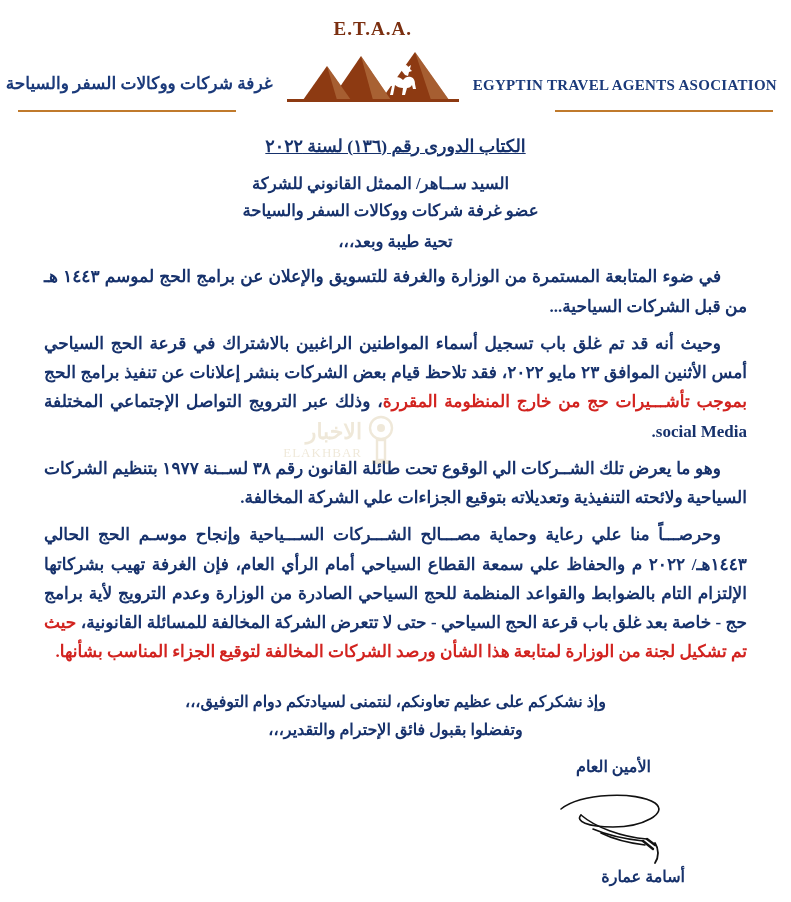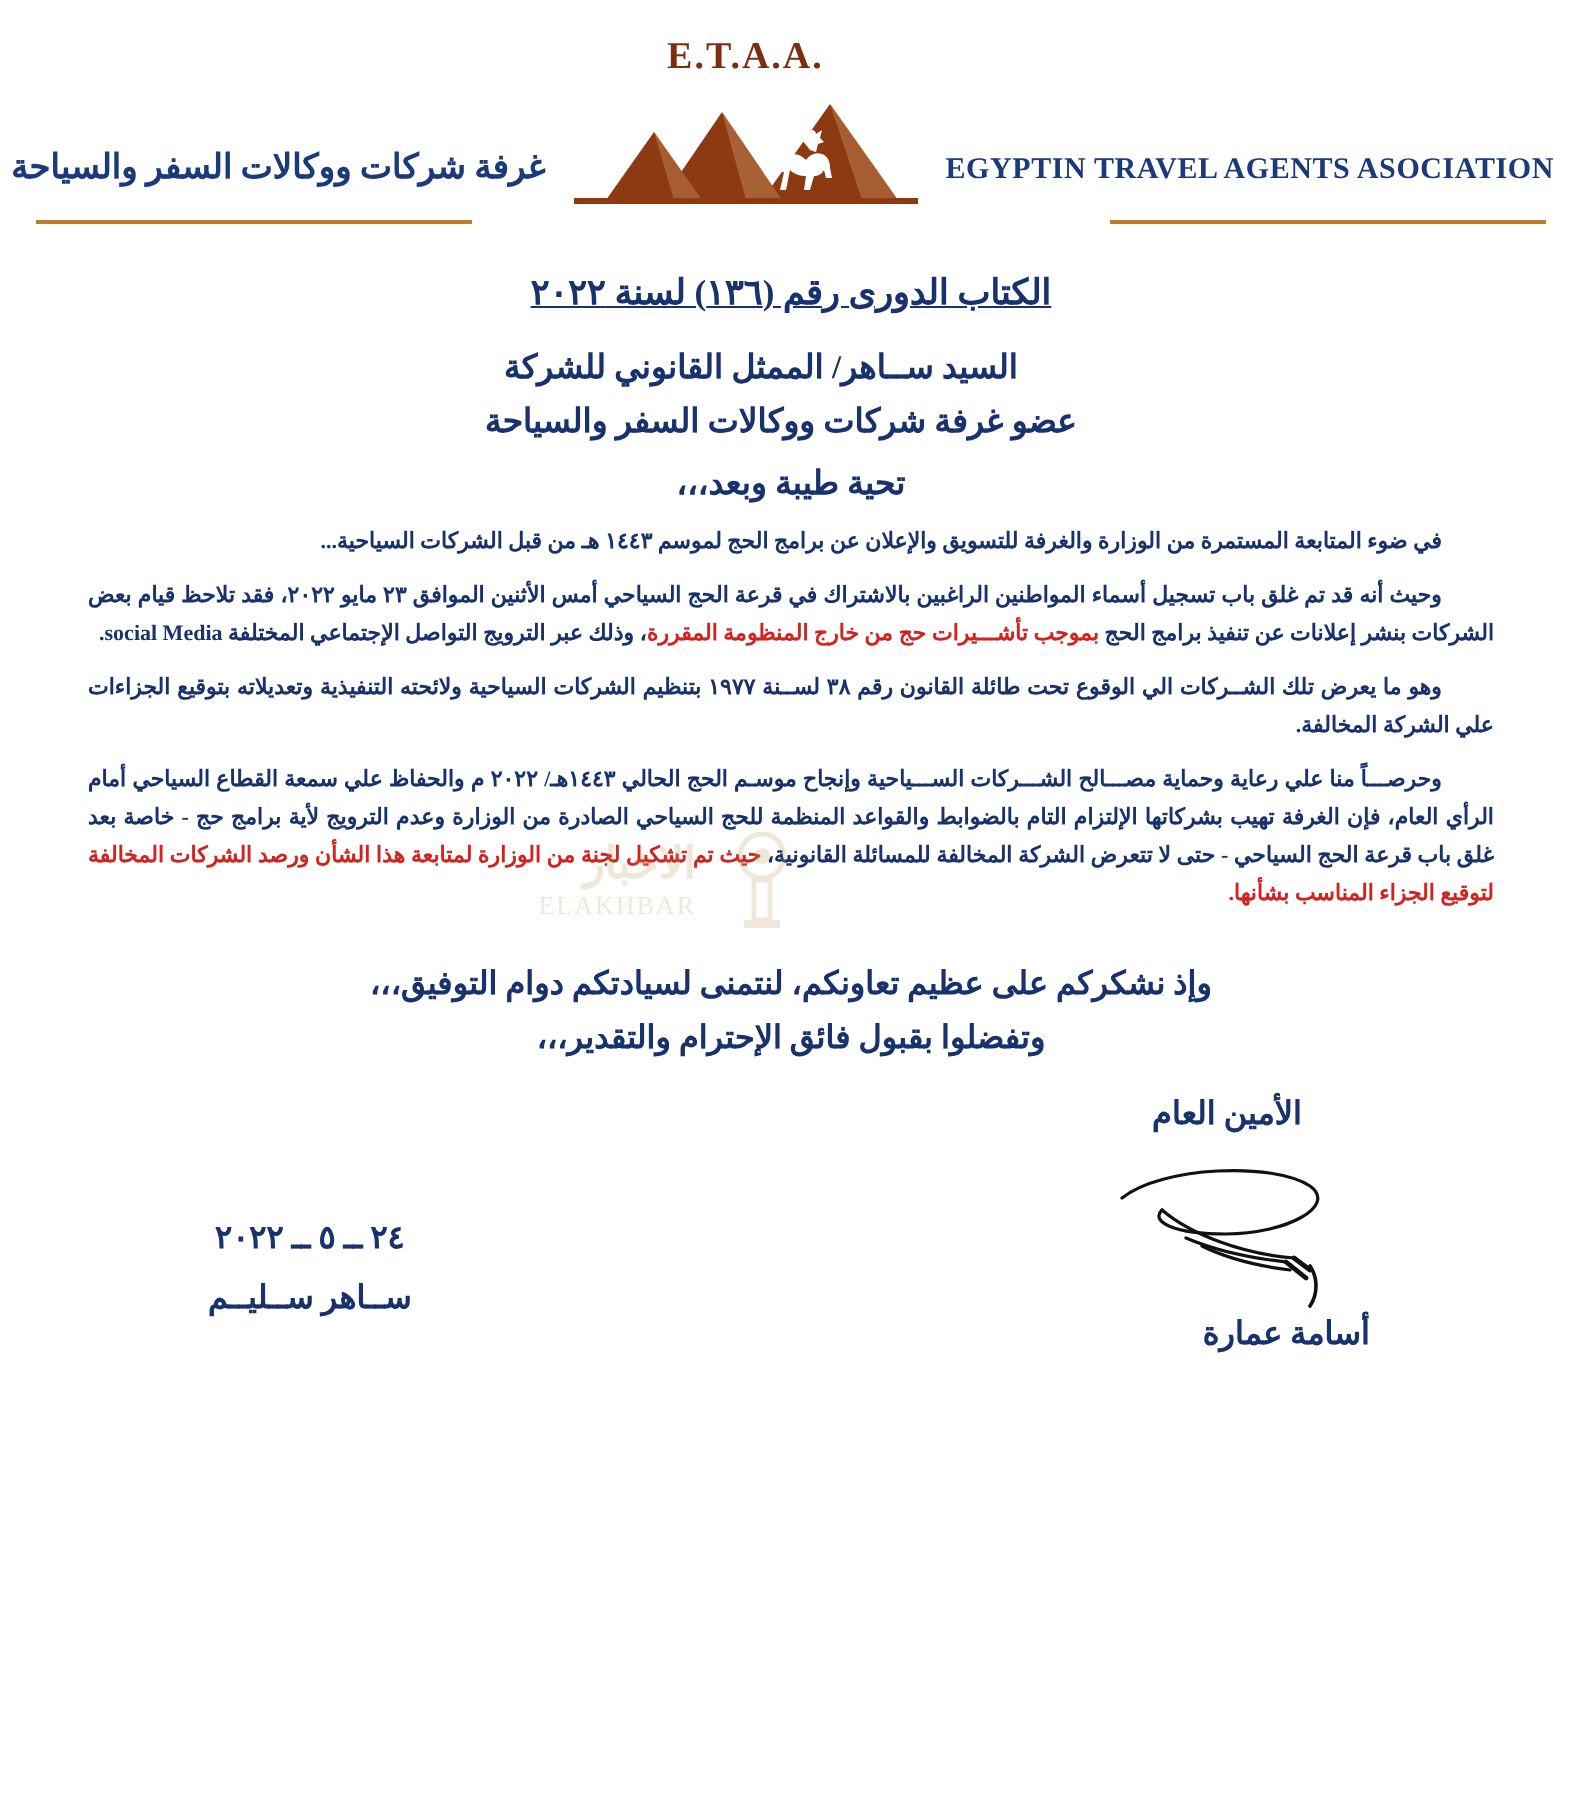--- a/index.html
+++ b/index.html
@@ -111,21 +111,21 @@
   .addr .l1{display:block;margin-right:30px;}
   .addr .l2{display:block;margin-right:10px;}
   .greet{
     text-align:center;
     font-size:16.5px;
     font-weight:bold;
     margin:8px 0 10px 0;
     color:#17326c;
   }
   p.para{
-    font-size:11px;
+    font-size:17px;
     font-weight:bold;
     line-height:1.72;
     text-align:justify;
     text-align-last:right;
     margin:0 0 8px 0;
     color:#17326c;
     text-indent:26px;
   }
   .red{color:#d2231f;}
 
@@ -174,21 +174,21 @@
 
   
   .watermark{
     position:absolute;
     left:248px;top:404px;
     width:150px;height:72px;
     opacity:0.22;
     pointer-events:none;
     display:flex;
     align-items:center;
-    gap:16px;
+    gap:2px;
   }
   .wm-text{
     font-size:22px;
     font-weight:bold;
     color:#b89a55;
     font-family:"Liberation Serif", serif;
   }
   .wm-sub{
     font-size:13px;
     color:#b89a55;
@@ -270,24 +270,20 @@
         </g>
         <g stroke="#111111" stroke-width="2.4" stroke-linecap="round">
           <path d="M96 52 L104 58"></path>
           <path d="M92 54 L102 62"></path>
         </g>
         <path d="M104 56 C108 62 108 70 104 76" fill="none" stroke="#111111" stroke-width="1.8" stroke-linecap="round"></path>
       </svg>
 
       <div class="sig-name">أسامة عمارة</div>
 
-      <div class="date-block">
-        <div>٢٤ ــ ٥ ــ ٢٠٢٢</div>
-        <div>ســاهر ســليــم</div>
-      </div>
     </div>
   </div>
 
   <div class="watermark">
     <svg width="34" height="52" viewBox="0 0 34 52">
       <circle cx="17" cy="14" r="11" fill="none" stroke="#b89a55" stroke-width="2.4"></circle>
       <circle cx="17" cy="14" r="4" fill="#b89a55"></circle>
       <rect x="13" y="26" width="8" height="20" fill="none" stroke="#b89a55" stroke-width="2.4"></rect>
       <rect x="8" y="46" width="18" height="4" fill="#b89a55"></rect>
     </svg>

